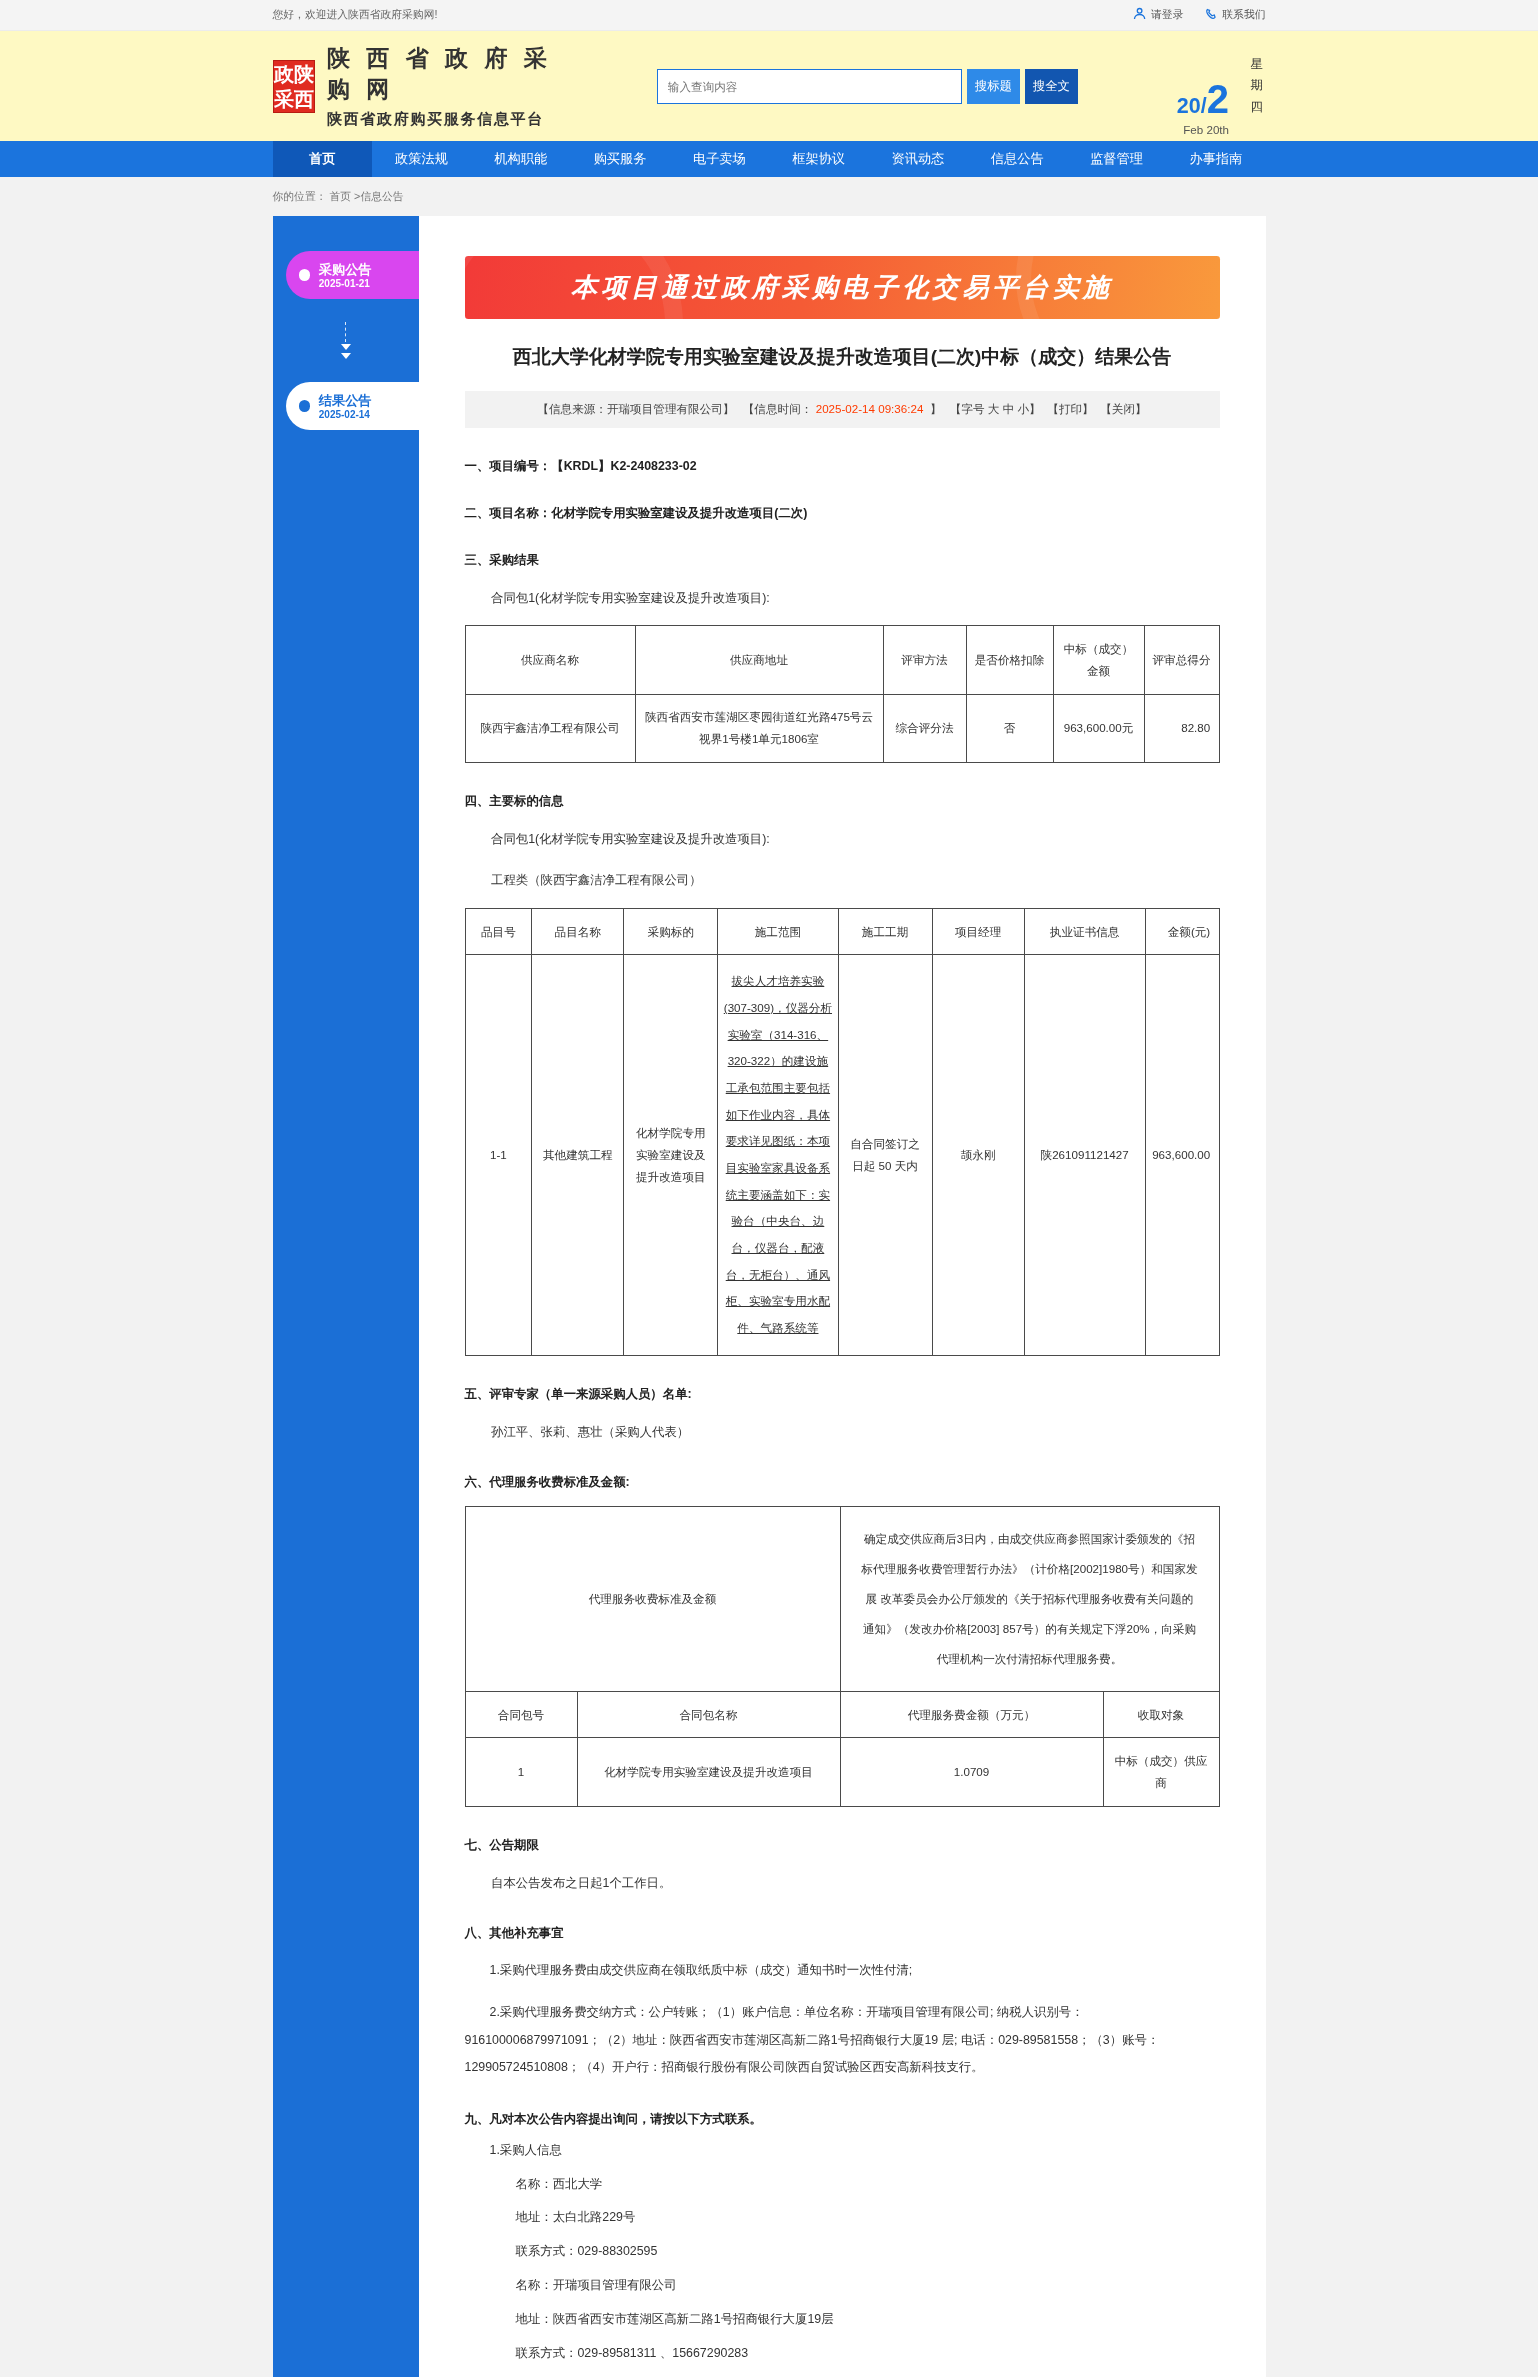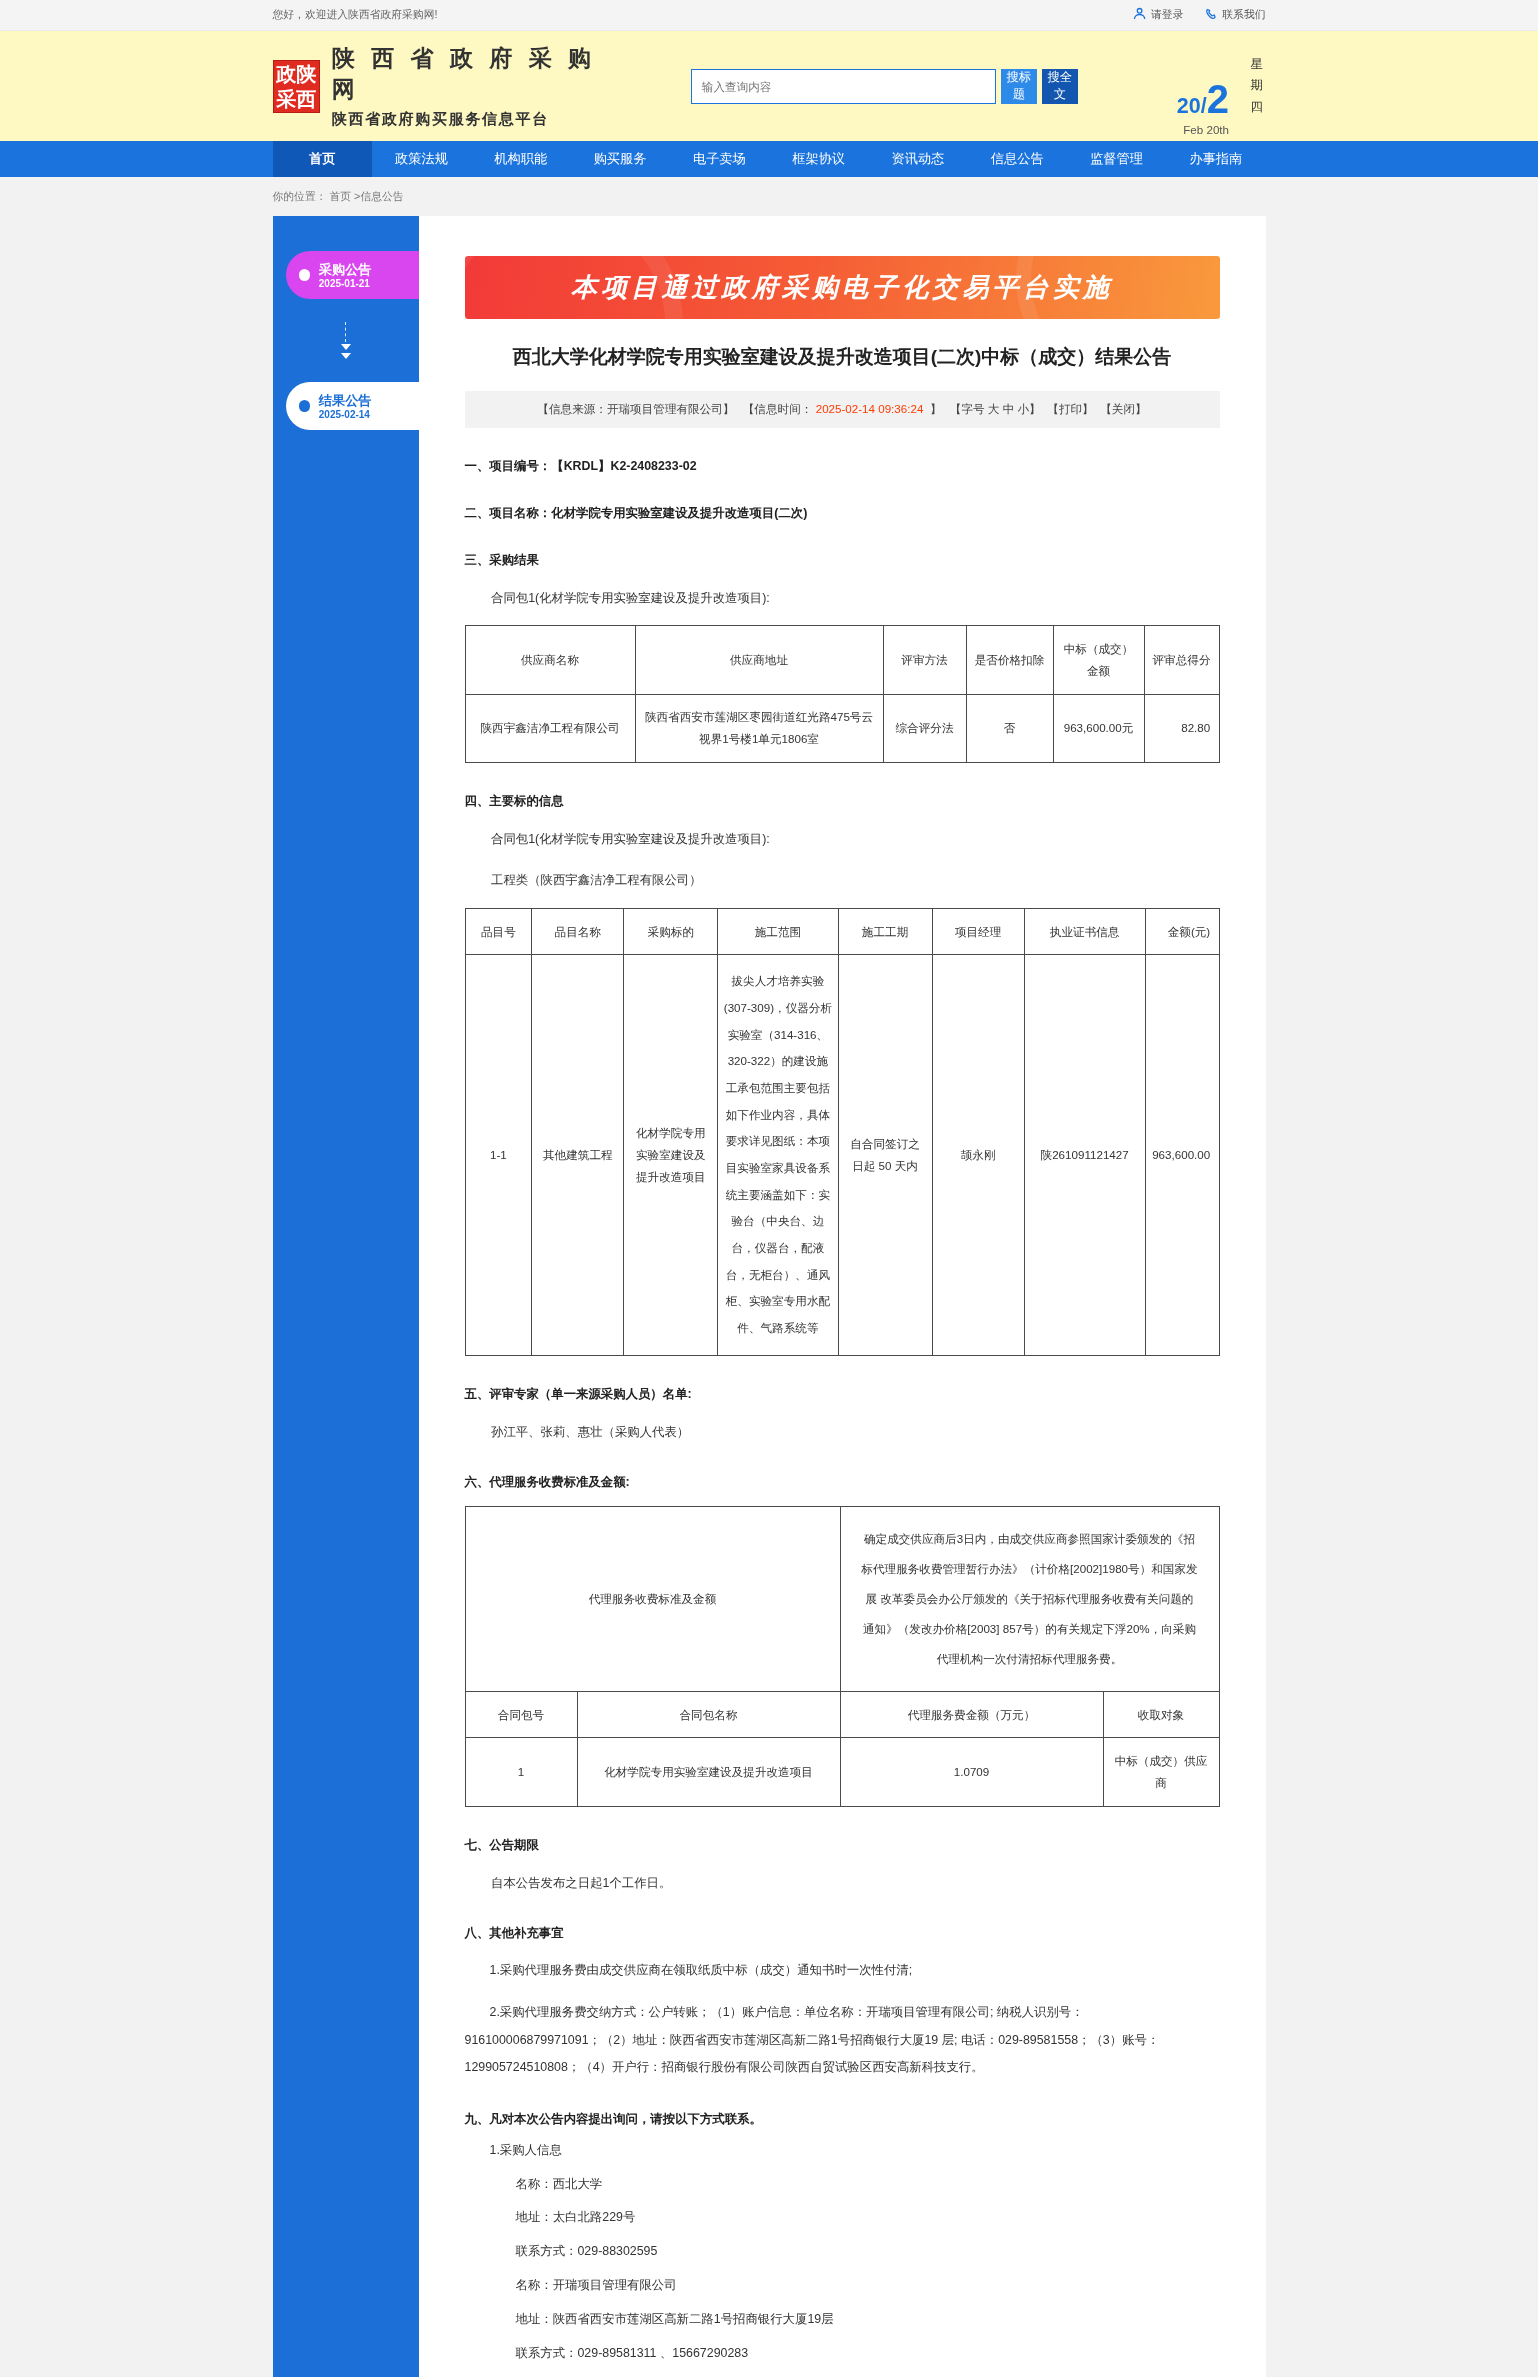--- a/index.html
+++ b/index.html
@@ -14,21 +14,21 @@
 
   
   .header { background:#fef9c3; }
   .header .container { display:flex; align-items:center; height:110px; }
   .logo-box { width:53px; height:53px; background:#e02b20; border:1.7px solid #b71c12; color:#fff; font-weight:bold; font-size:20px; line-height:25px; text-align:center; padding-top:1.7px; cursor:pointer; }
   .brand { margin-left:11.6px; }
   .site-title { font-size:23px; font-weight:bold; color:#333; letter-spacing:5px; }
   .site-subtitle { font-size:15px; font-weight:bold; color:#333; margin-top:5px; letter-spacing:1.7px; }
   .search-wrap { display:flex; margin-left:87px; align-items:stretch; height:35px; }
   .search-input { width:305px; border:1.7px solid #1b74dd; outline:none; font-size:11.6px; padding:0 10px; color:#333; font-family:"Liberation Sans",sans-serif; }
-  .search-btn { border:none; color:#fff; font-size:12.4px; width:36px; cursor:pointer; font-family:"Liberation Sans",sans-serif; }
+  .search-btn { border:none; color:#fff; font-size:12.4px; width:53px; cursor:pointer; font-family:"Liberation Sans",sans-serif; }
   .btn-title { background:#2e8ae8; margin-left:5px; }
   .btn-full { background:#1256b0; margin-left:5px; }
   .date-block { margin-left:99px; display:flex; align-items:center; }
   .date-nums { text-align:right;margin-top:41px; }
   .date-top { color:#1b74dd; font-weight:bold; }
   .date-day { font-size:21.5px; vertical-align:baseline; }
   .date-slash { font-size:21.5px; }
   .date-month { font-size:40px; }
   .date-en { font-size:11.6px; color:#555; margin-top:1.7px; }
   .weekday { display:inline-block; width:15px; font-size:12.4px; color:#333; line-height:1.7; word-break:break-all; margin-left:21.5px; }
@@ -69,21 +69,21 @@
   .meta .red { color:#ff3b00; }
   .meta .clickable { cursor:pointer; }
 
   .sec-h { font-size:12.4px; font-weight:bold; color:#222; margin:30px 0 8.3px; }
   .sec-note { font-size:12.4px; color:#333; padding-left:26.5px; margin:18px 0 8.3px; line-height:1.9; }
   .para { font-size:12.4px; color:#333; padding-left:25px; margin:15px 0; line-height:2.2; }
   .para-wrap { font-size:12.4px; color:#333; margin:15px 0; line-height:2.2; text-indent:25px; }
 
   table { width:100%; border-collapse:collapse; margin:15px 0 8.3px; font-size:11.6px; color:#333; }
   th, td { border:0.8px solid #4a4a4a; text-align:center; padding:11.6px 6.6px; font-weight:normal; vertical-align:middle; line-height:1.9; }
-  .t2 td.range-cell { line-height:2.3; padding:13.2px 5px; }
+  .t2 td.range-cell { line-height:2.3; padding:13.2px 5px;text-decoration:underline; }
   .num-right { text-align:right; padding-right:8.3px; }
   .t3 .desc-cell { line-height:2.6; padding:16.6px 20px; }
 </style>
 </head>
 <body>
 
 <div class="topbar">
   <div class="container">
     <span>您好，欢迎进入陕西省政府采购网!</span>
     <span class="top-links">

